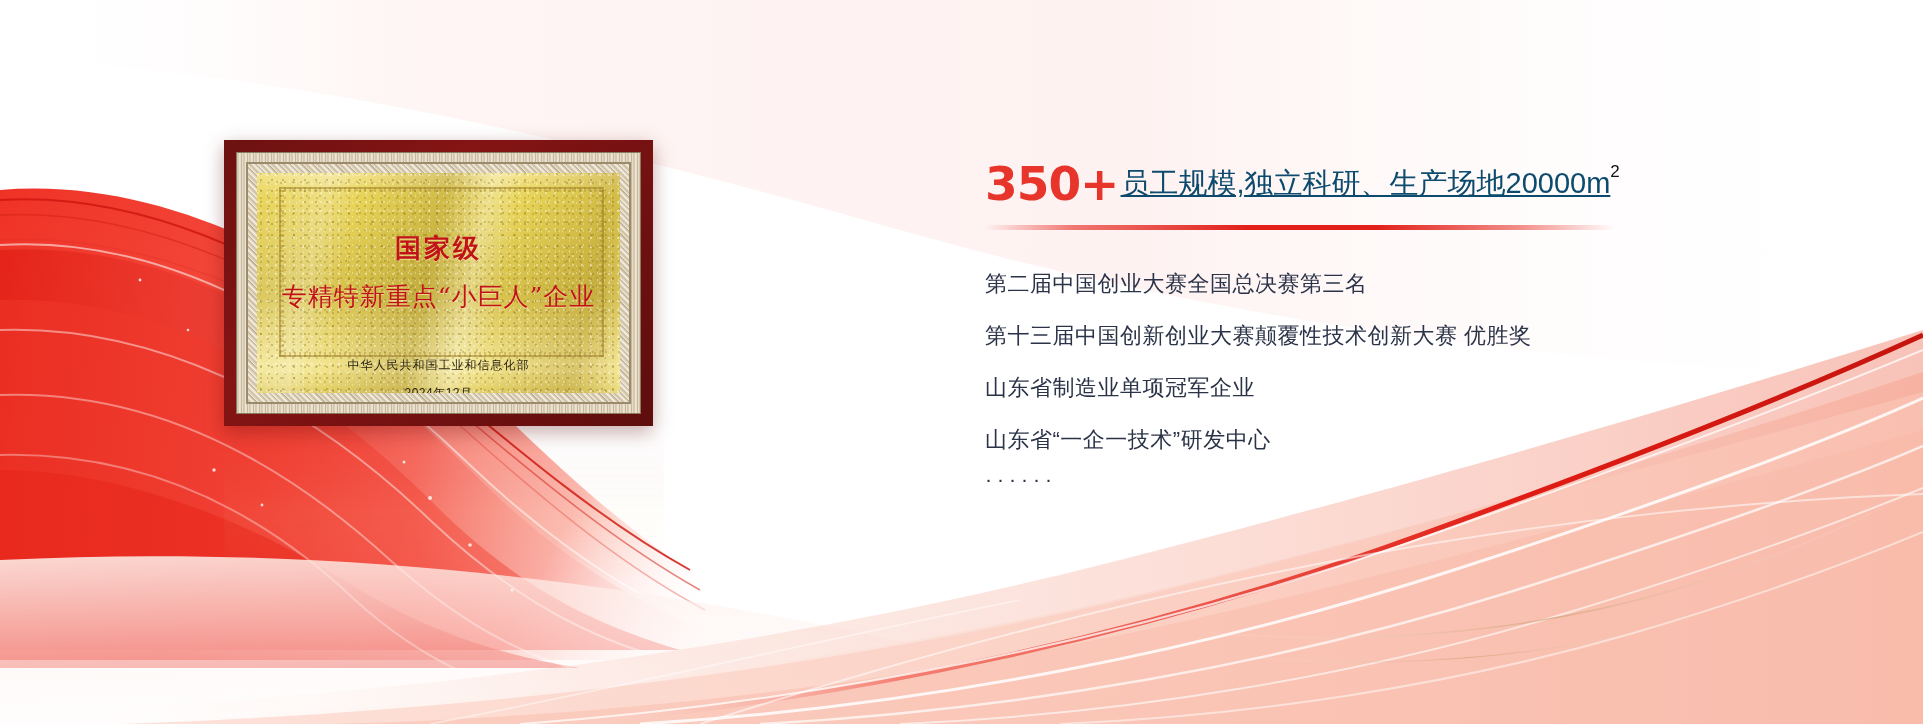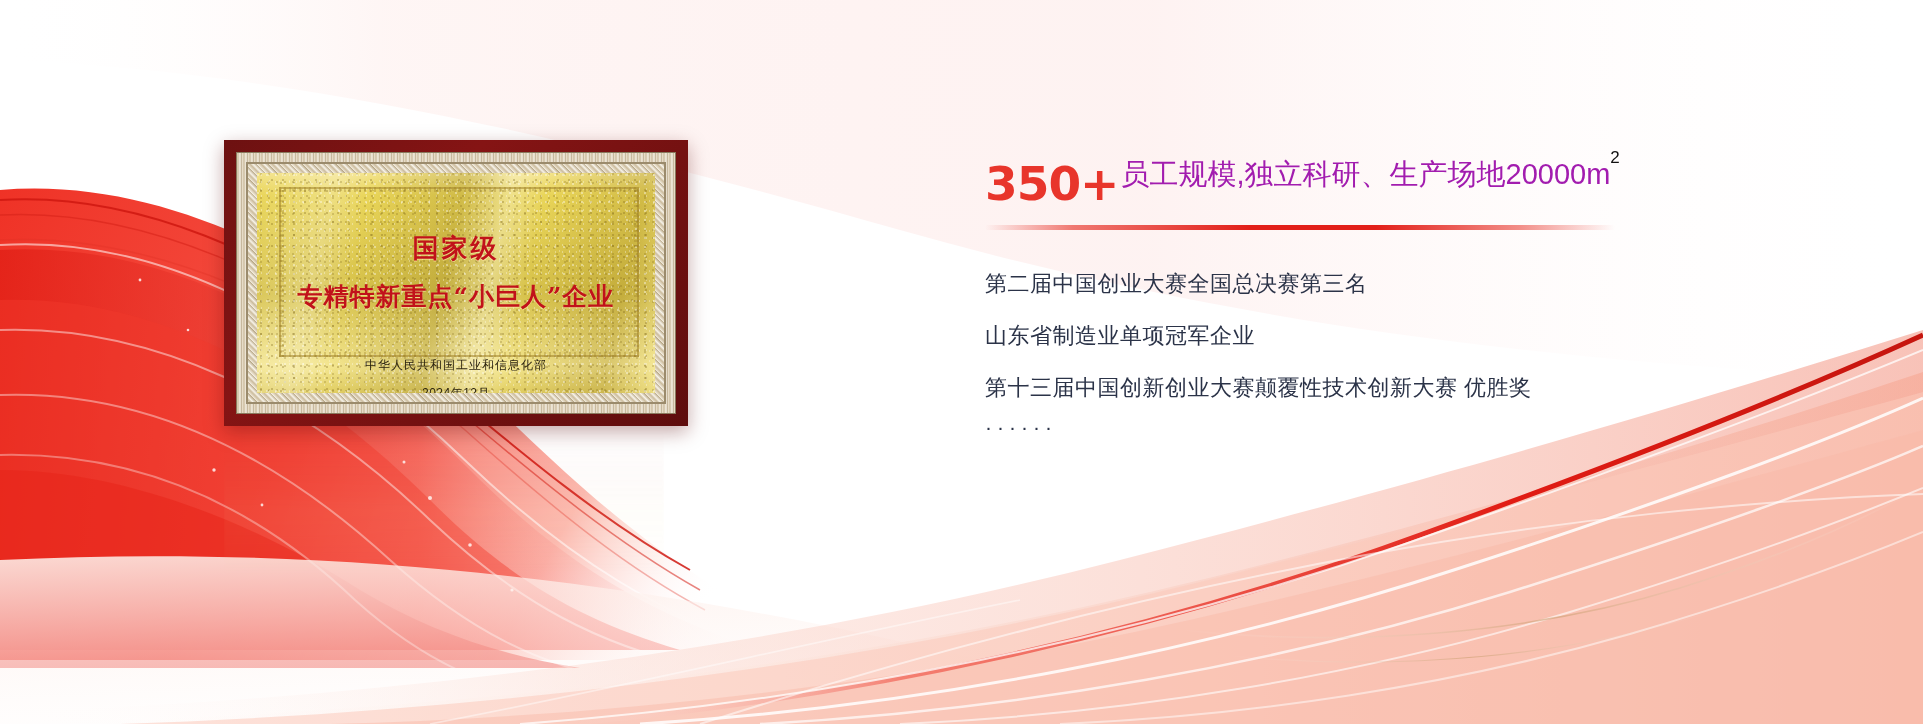--- a/index.html
+++ b/index.html
@@ -25,21 +25,21 @@
     width: 1923px;
     height: 724px;
     pointer-events: none;
   }
 
   
   #plaque-wrap {
     position: absolute;
     left: 224px;
     top: 140px;
-    width: 464px;
+    width: 429px;
     height: 286px;
   }
   #plaque {
     position: absolute;
     inset: 0;
     background: linear-gradient(135deg, #6d1111 0%, #851414 35%, #5e0d0d 100%);
     box-shadow: 0 6px 18px rgba(90, 10, 10, .35);
   }
   .frame-outer {
     position: absolute;
@@ -112,21 +112,21 @@
     font-family: "DejaVu Serif", "Liberation Serif", serif;
     font-weight: 700;
     font-size: 26px;
     letter-spacing: 3px;
     color: #c1121a;
     text-shadow: 0 1px 0 rgba(255,240,170,.6);
   }
   .plaque-title-2 {
     margin-top: 14px;
     font-family: "DejaVu Serif", "Liberation Serif", serif;
-    font-weight: 700;
+    font-weight: 400;
     font-size: 25px;
     letter-spacing: 1px;
     color: #c1121a;
     text-shadow: 0 1px 0 rgba(255,240,170,.6);
     white-space: nowrap;
   }
   .plaque-issuer {
     margin-top: 44px;
     font-size: 12px;
     letter-spacing: 1px;
@@ -158,37 +158,38 @@
 
   
   #content {
     position: absolute;
     left: 985px;
     top: 160px;
     width: 880px;
   }
   #headline {
     display: flex;
-    align-items: flex-start;
+    align-items: center;
     white-space: nowrap;
   }
   #headline-number {
     font-family: "DejaVu Sans", sans-serif;
     font-weight: 700;
     font-size: 47px;
     line-height: 1;
     color: #e8352b;
     letter-spacing: -1px;
   }
   #headline-text {
     font-size: 29px;
     line-height: 1;
-    color: #a21caf;
+    color: #0c4a6e;
     letter-spacing: 0px;
     margin-left: 2px;
+    text-decoration: underline;
   }
   #headline-sup {
     font-size: 17px;
     vertical-align: super;
     position: relative;
     top: -12px;
     color: #111111;
   }
   #headline-rule {
     margin-top: 18px;
@@ -351,19 +352,20 @@
     <div id="headline">
       <span id="headline-number">350+</span>
       <span id="headline-text">员工规模,独立科研、生产场地20000m</span>
       <span id="headline-sup">2</span>
     </div>
 
     <div id="headline-rule"></div>
 
     <div id="achievements">
       <div class="achievement">第二届中国创业大赛全国总决赛第三名</div>
+      <div class="achievement">第十三届中国创新创业大赛颠覆性技术创新大赛 优胜奖</div>
       <div class="achievement">山东省制造业单项冠军企业</div>
-      <div class="achievement">第十三届中国创新创业大赛颠覆性技术创新大赛 优胜奖</div>
+      <div class="achievement">山东省“一企一技术”研发中心</div>
       <div id="ellipsis">······</div>
     </div>
 
   </div>
 </div>
 
 </body></html>

